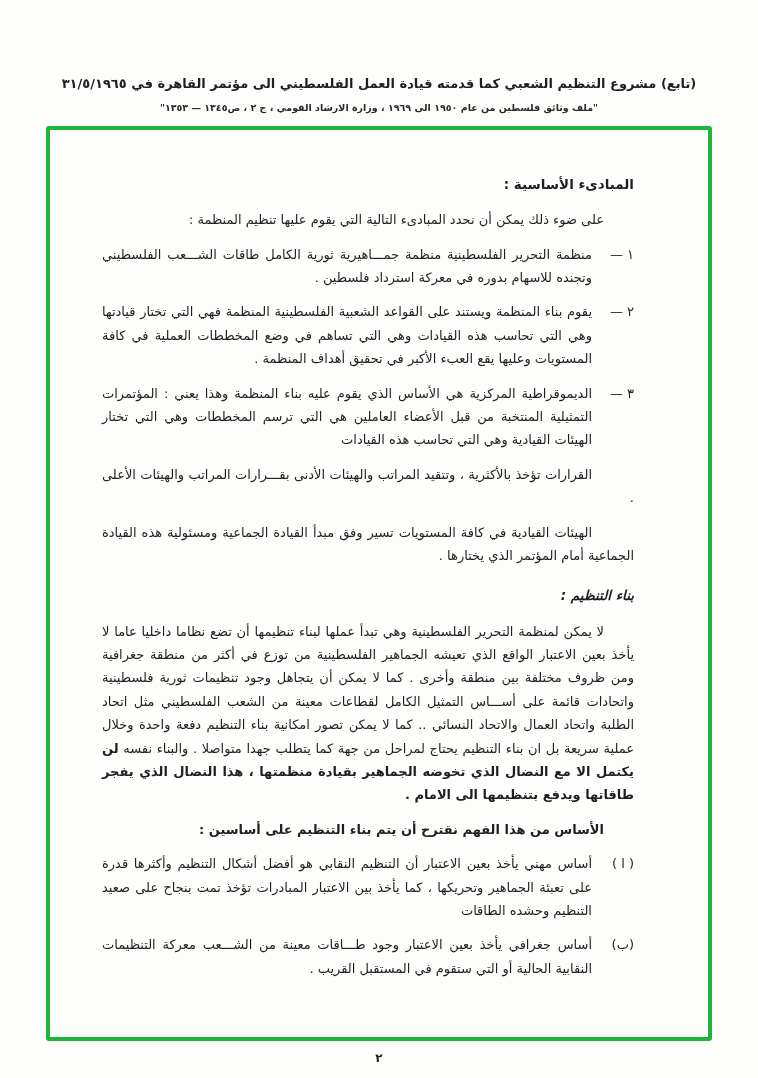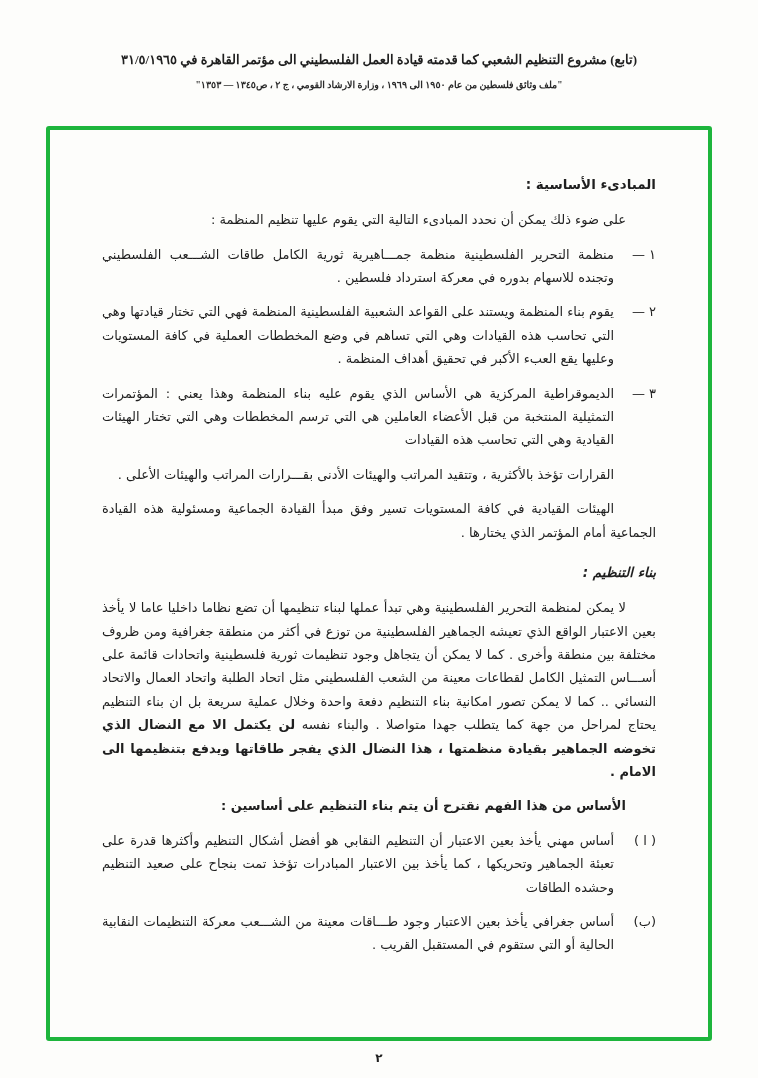--- a/index.html
+++ b/index.html
@@ -14,22 +14,21 @@
     background: #fdfdfb;
     color: #1f1f1f;
     font-family: "DejaVu Sans", sans-serif;
     overflow: hidden;
   }
 
   
   .doc-header {
     direction: rtl;
     text-align: center;
-    padding-top: 52px;
-    font-family: Liberation Serif, serif;
+    padding-top: 76px;
   }
   .doc-header .line1 {
     font-size: 13px;
     font-weight: bold;
     letter-spacing: 0;
   }
   .doc-header .line2 {
     font-size: 9.5px;
     font-weight: bold;
     margin-top: 11px;
@@ -38,21 +37,21 @@
 
   
   .frame {
     position: absolute;
     left: 46px;
     top: 126px;
     width: 666px;
     height: 915px;
     border: 4px solid var(--frame-green, #1db53c);
     border-radius: 3px;
-    padding: 42px 52px 24px 52px;
+    padding: 42px 74px 24px 52px;
     direction: rtl;
     text-align: justify;
     font-size: 13px;
     line-height: 1.8;
   }
 
   .section-title {
     font-weight: bold;
     font-size: 13.5px;
     margin-bottom: 12px;

